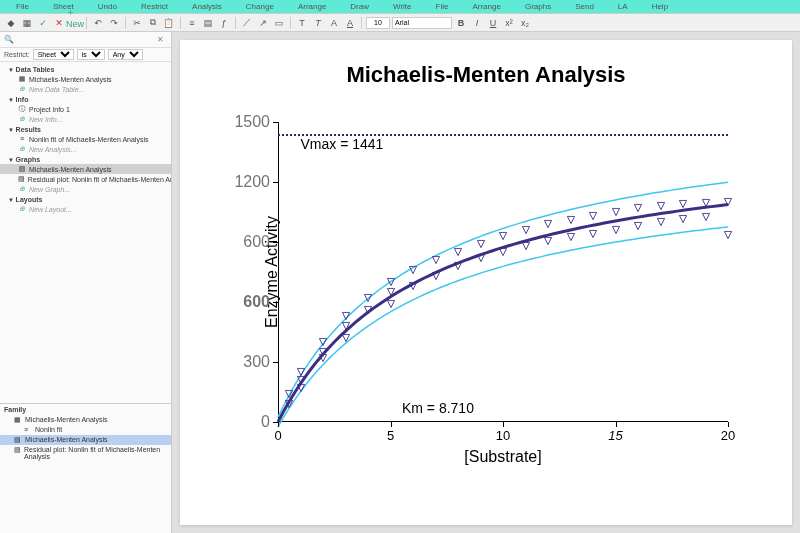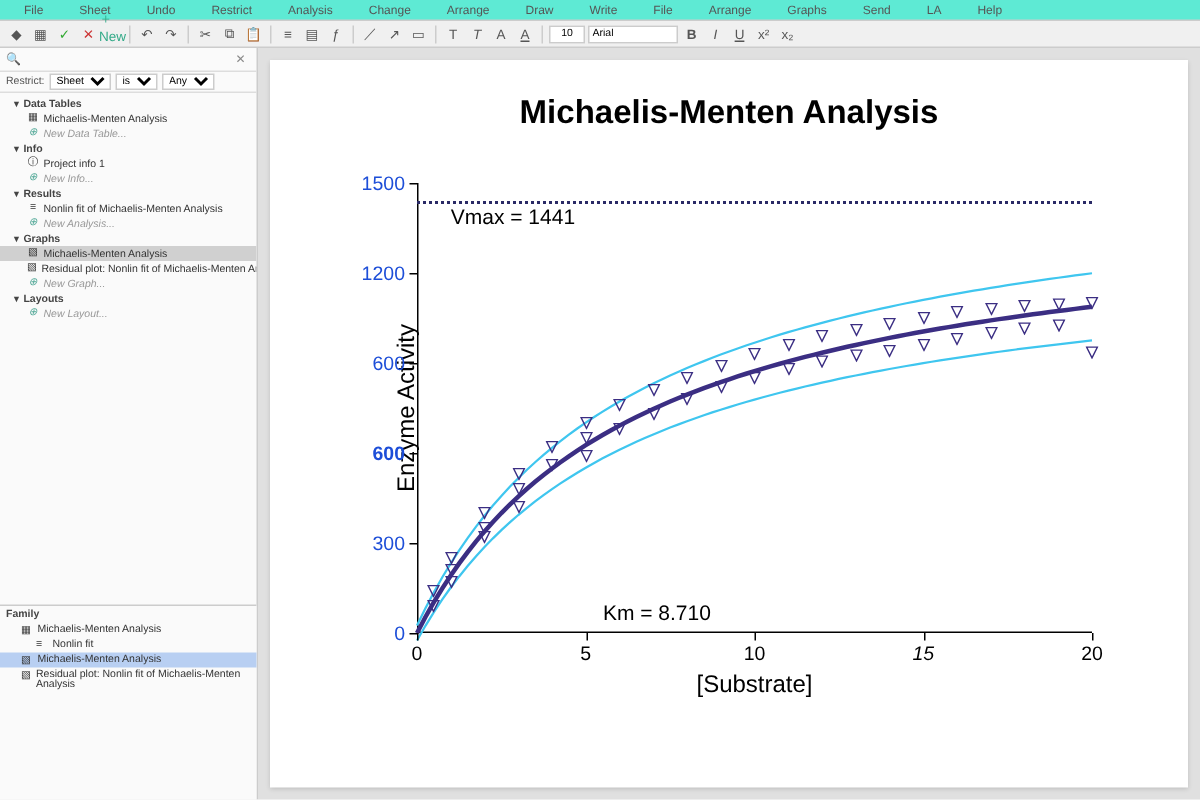--- a/index.html
+++ b/index.html
@@ -43,21 +43,21 @@
   .page { width: 100%; height: 100%; background: #fff; position: relative; box-shadow: 0 1px 3px rgba(0,0,0,0.15); }
 
   .chart-title { position: absolute; top: 22px; left: 50%; transform: translateX(-50%); font-size: 22px; font-weight: 600; color: #000; white-space: nowrap; }
 
   .plot { position: absolute; left: 98px; top: 82px; width: 450px; height: 300px; }
   .axis-line { position: absolute; background: #000; }
   .yaxis { left: 0; top: 0; width: 1px; height: 100%; }
   .xaxis { left: 0; bottom: 0; height: 1px; width: 100%; }
 
   .ytick { position: absolute; left: -5px; width: 5px; height: 1px; background: #000; }
-  .ylabel-tick { position: absolute; right: calc(100% + 8px); transform: translateY(-50%); font-size: 13px; color: #1d4ed8; text-align: right; }
+  .ylabel-tick { position: absolute; right: calc(100% + 8px); transform: translateY(-50%); font-size: 16px; color: #737373; text-align: right; }
   .xtick { position: absolute; bottom: -5px; width: 1px; height: 5px; background: #000; }
   .xlabel-tick { position: absolute; top: calc(100% + 6px); transform: translateX(-50%); font-size: 13px; color: #000; }
 
   .ylabel { position: absolute; left: -62px; top: 50%; transform: translateY(-50%) rotate(-90deg); font-size: 16px; color: #000; white-space: nowrap; transform-origin: center; }
   .xlabel { position: absolute; bottom: -44px; left: 50%; transform: translateX(-50%); font-size: 16px; color: #000; }
 
   .vmax-line { position: absolute; left: 0; width: 100%; border-top: 2px dotted #2a2a66; }
   .ann { position: absolute; font-size: 14px; color: #000; }
 
   .marker { position: absolute; width: 9px; height: 9px; transform: translate(-50%, -50%); }

